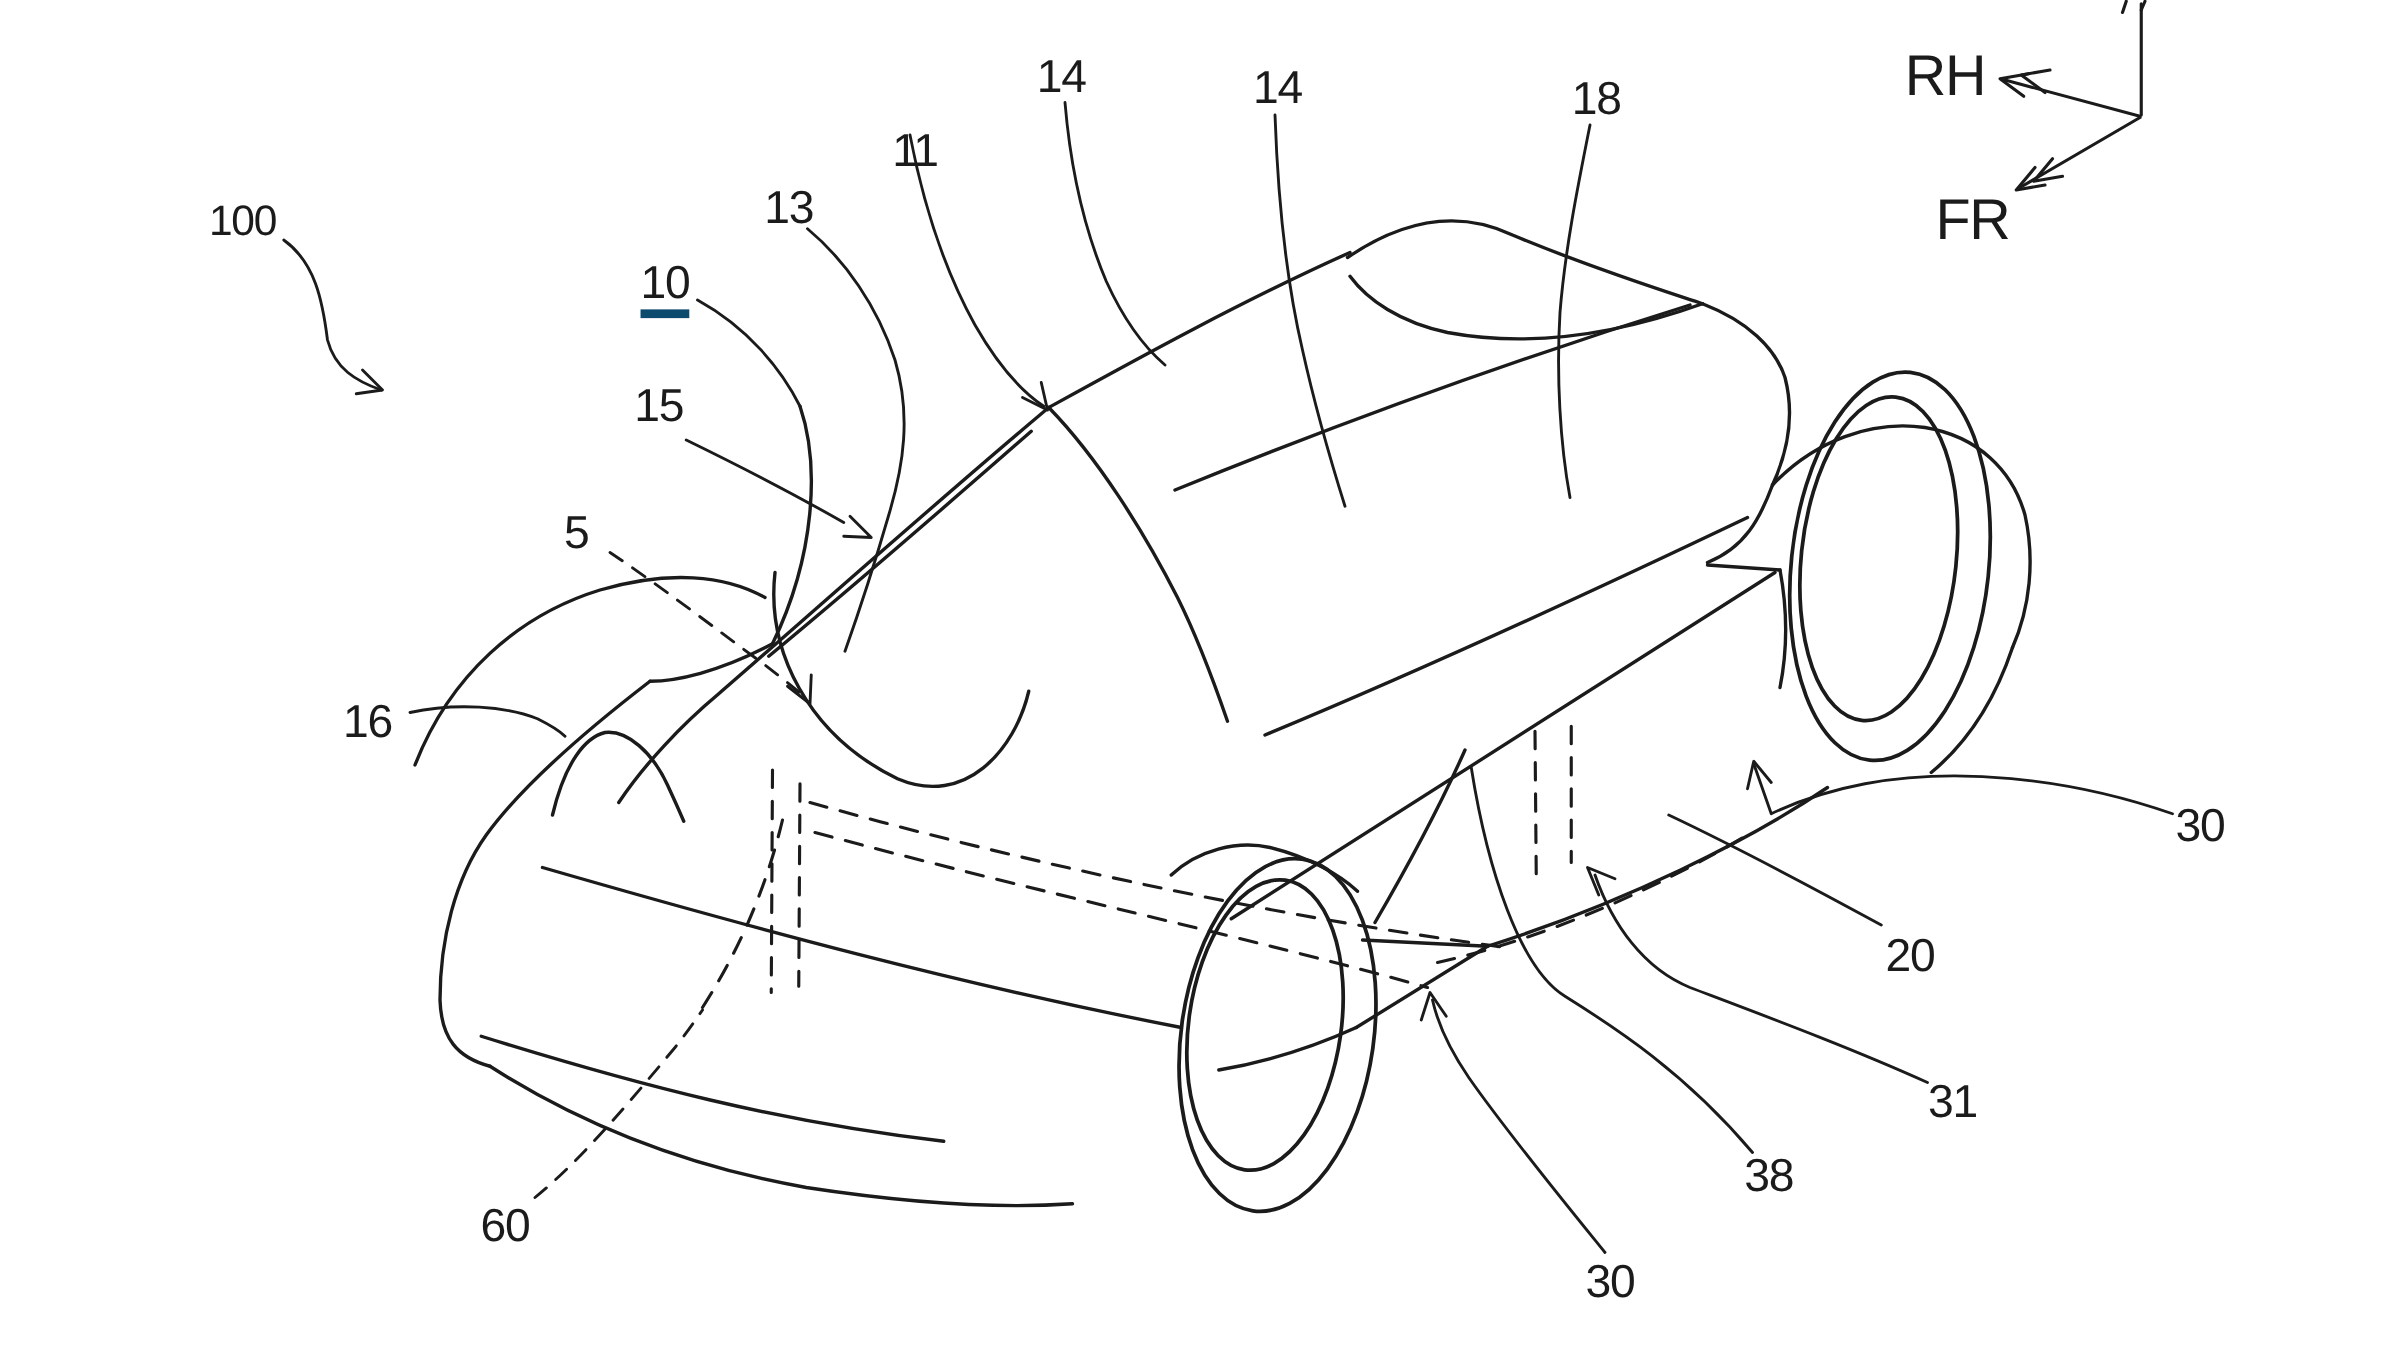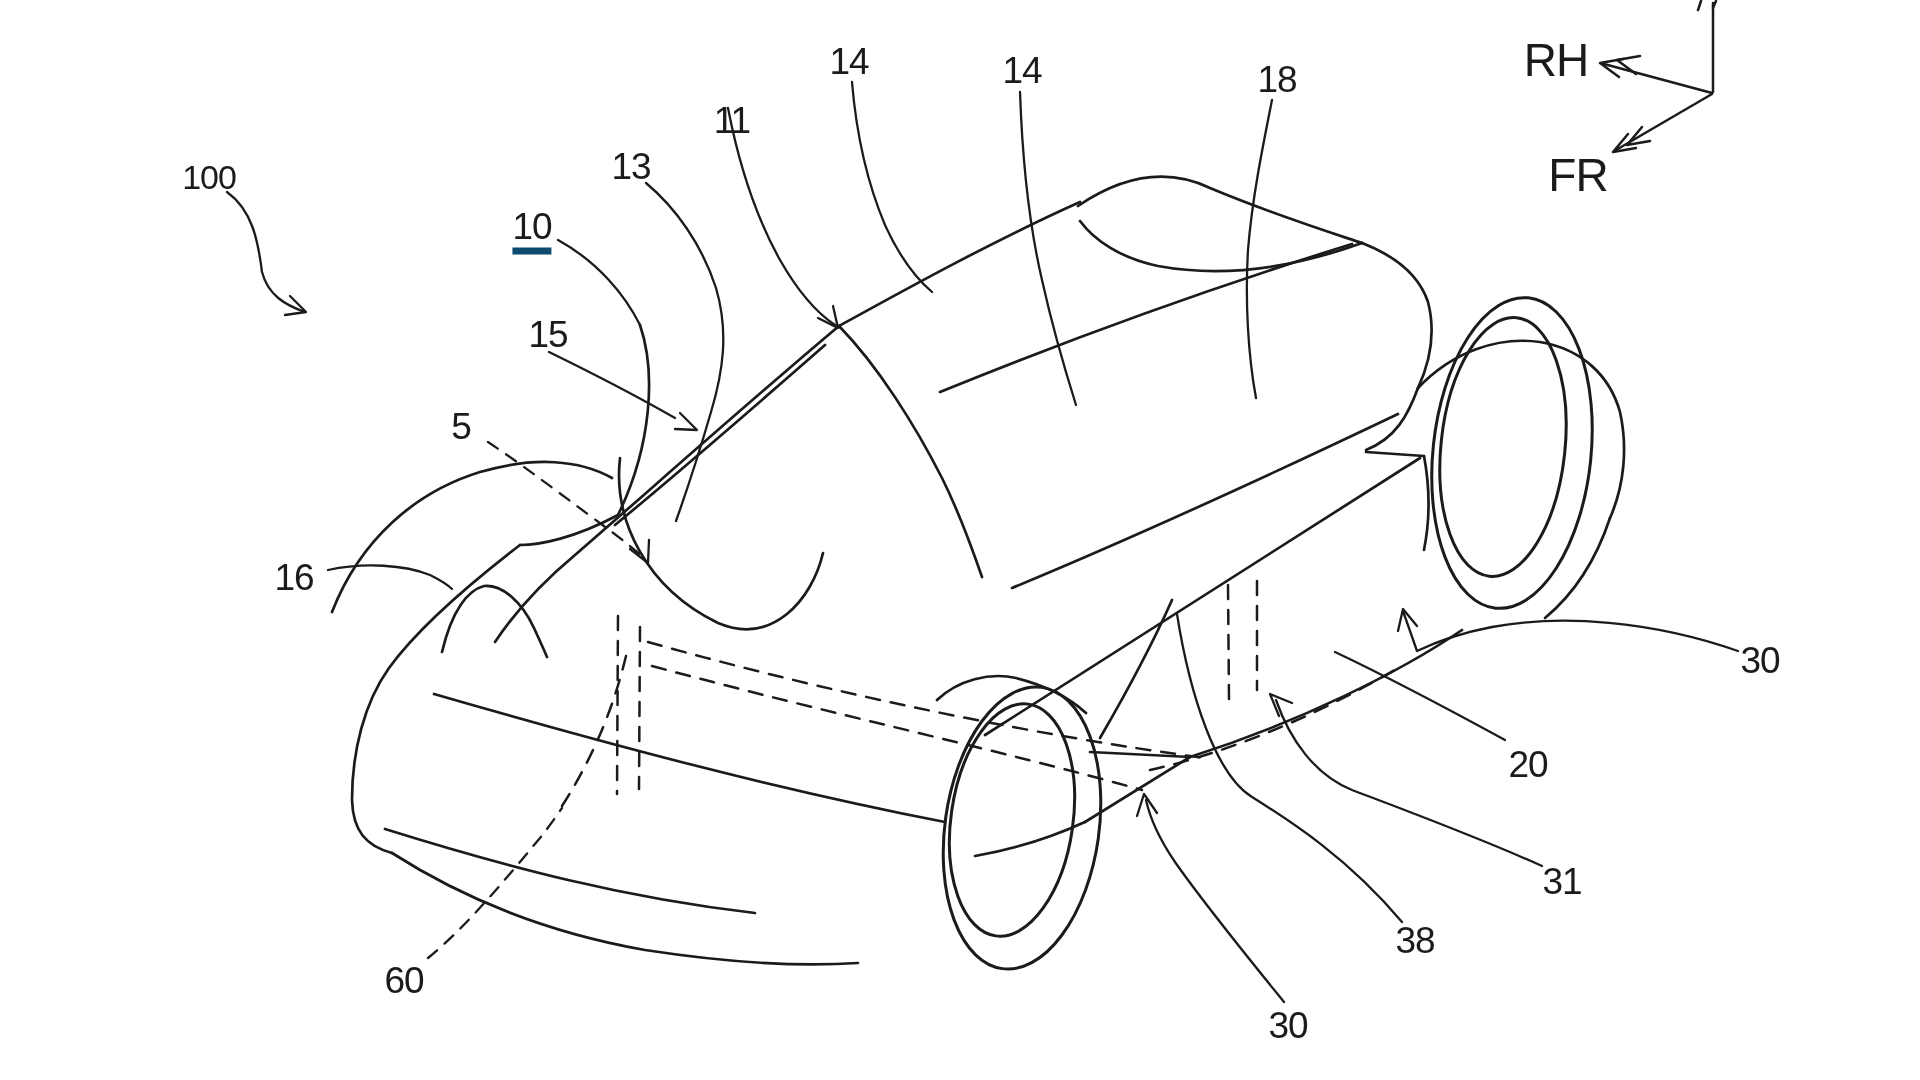--- a/index.html
+++ b/index.html
@@ -142,28 +142,28 @@
         <path d="M 1623,59 L 1600,63 L 1619,77"></path>
         <path d="M 1640,56 L 1617,60 L 1636,74"></path>
         <path d="M 1712,94 L 1616,150"></path>
         <path d="M 1628,134 L 1613,152 L 1636,148"></path>
         <path d="M 1642,127 L 1627,145 L 1650,141"></path>
       </g>
     </g>
   </svg>
 
   <div id="labels">
-      <span class="ref-label  small" style="left: 209px; top: 177px;">100</span>
+      <span class="ref-label  small" style="left: 194px; top: 177px;">100</span>
       <span class="ref-label  underline" style="left: 532px; top: 231px;">10</span>
       <span class="ref-label " style="left: 631px; top: 166px;">13</span>
       <span class="ref-label " style="left: 732px; top: 88px; margin-top: 32px;">11</span>
       <span class="ref-label " style="left: 849px; top: 61px;">14</span>
       <span class="ref-label " style="left: 1022px; top: 70px;">14</span>
       <span class="ref-label " style="left: 1277px; top: 79px;">18</span>
-      <span class="ref-label " style="left: 527px; top: 334px; margin-left: 21px;">15</span>
+      <span class="ref-label " style="left: 527px; top: 324px;">15</span>
       <span class="ref-label " style="left: 461px; top: 426px;">5</span>
       <span class="ref-label " style="left: 294px; top: 577px;">16</span>
       <span class="ref-label " style="left: 404px; top: 980px;">60</span>
       <span class="ref-label " style="left: 1288px; top: 1025px;">30</span>
       <span class="ref-label " style="left: 1415px; top: 940px;">38</span>
       <span class="ref-label " style="left: 1562px; top: 881px;">31</span>
       <span class="ref-label " style="left: 1528px; top: 764px;">20</span>
       <span class="ref-label " style="left: 1760px; top: 660px;">30</span>
       <span class="ref-label compass-label" style="left: 1556px; top: 60px;">RH</span>
       <span class="ref-label compass-label" style="left: 1578px; top: 175px;">FR</span>

